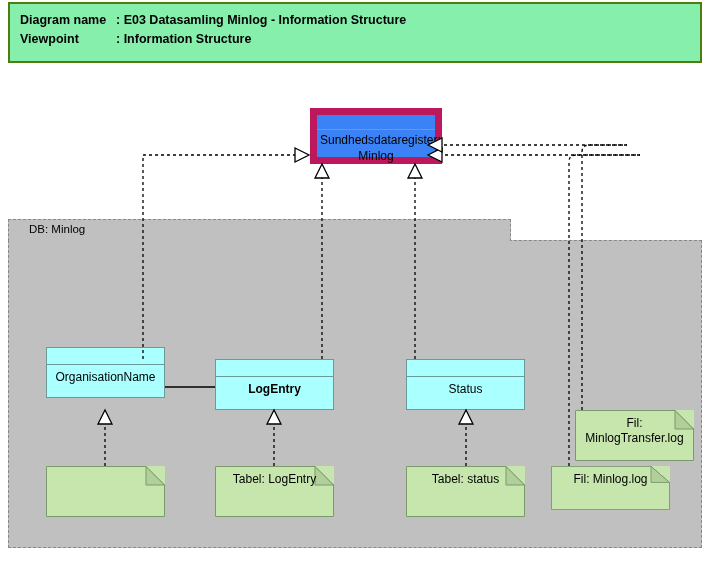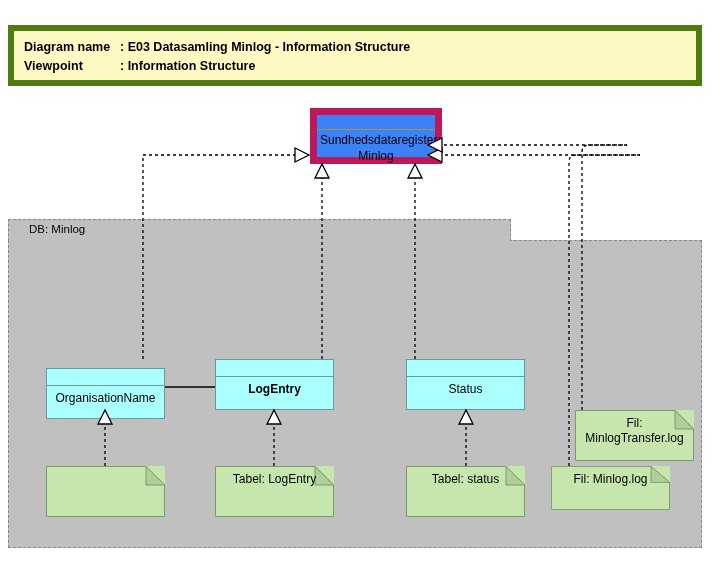--- a/index.html
+++ b/index.html
@@ -16,25 +16,25 @@
     width: 717px;
     height: 561px;
     background: #ffffff;
     overflow: hidden;
   }
 
   
   .title-banner {
     position: absolute;
     left: 8px;
-    top: 25px;
+    top: 2px;
     width: 694px;
     height: 61px;
-    background: #fef9c3;
-    border: 6px solid #4d7c0f;
+    background: #86efac;
+    border: 2px solid #4d7c0f;
     box-sizing: border-box;
   }
   .title-line {
     position: absolute;
     left: 10px;
     font-size: 12.5px;
     font-weight: bold;
     color: #000000;
     white-space: pre;
     letter-spacing: 0px;
@@ -209,21 +209,21 @@
     <polygon points="466,410 459,424 473,424" fill="#ffffff" stroke="#000000" stroke-width="1.3"></polygon>
 
     <path d="M165,387 L215,387" fill="none" stroke="#000000" stroke-width="1.6"></path>
   </svg>
 
   <div class="bizobject" style="left:310px; top:108px; width:132px; height:56px;">
     <div class="bo-bar"></div>
     <div class="bo-label">Sundhedsdataregister: Minlog</div>
   </div>
 
-  <div class="dataobject" style="left:46px; top:368px; width:119px; height:51px;padding-left:24px;">
+  <div class="dataobject" style="left:46px; top:347px; width:119px; height:51px;padding-left:24px;">
     <div class="do-bar"></div>
     <div class="do-label">OrganisationName</div>
   </div>
 
   <div class="dataobject" style="left:215px; top:359px; width:119px; height:51px;font-weight:bold;">
     <div class="do-bar"></div>
     <div class="do-label">LogEntry</div>
   </div>
 
   <div class="dataobject" style="left:406px; top:359px; width:119px; height:51px;">

